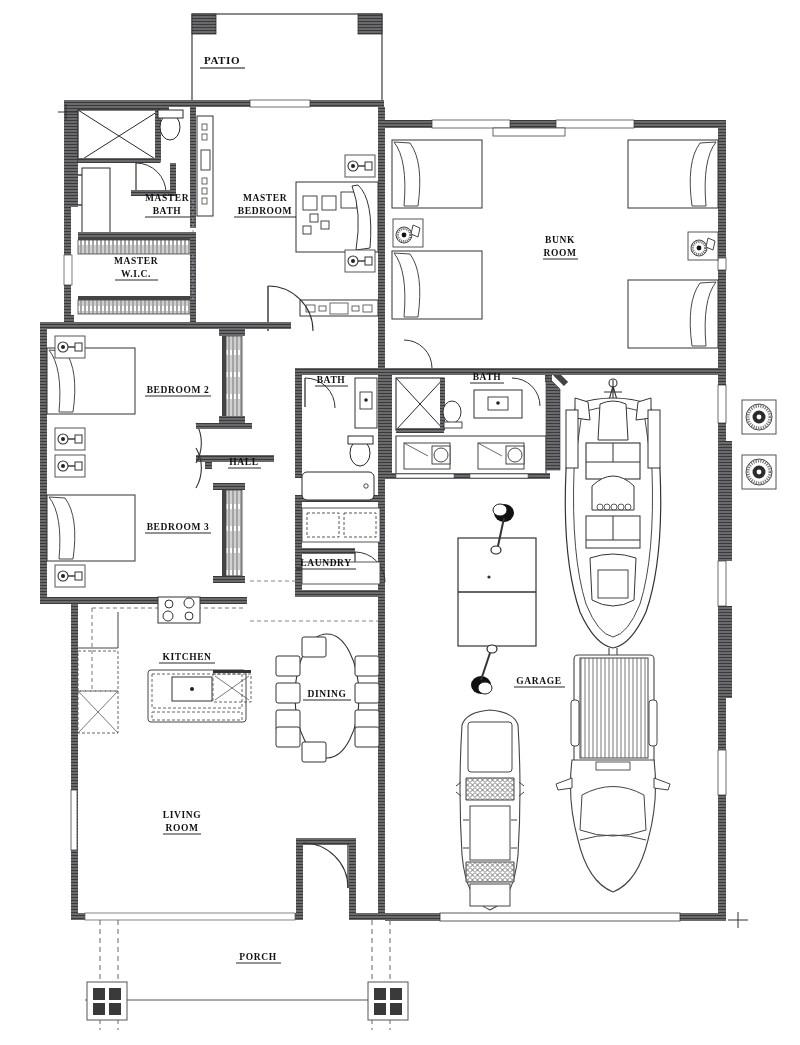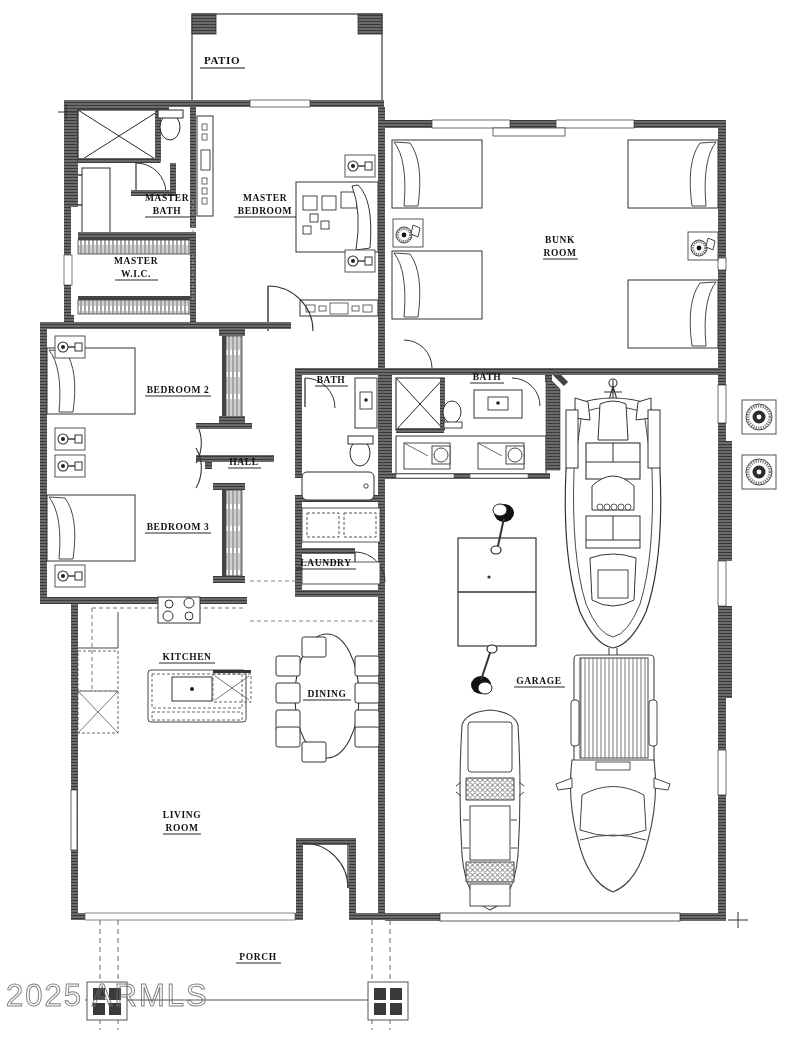--- a/index.html
+++ b/index.html
@@ -575,14 +575,13 @@
         <text class="rm-label" x="182" y="831" font-size="9.5">ROOM</text>
         <line x1="163" y1="834" x2="201" y2="834" stroke="#111" stroke-width="0.9"></line>
       </g>
       <g>
         <text class="rm-label" x="258" y="960" font-size="9.5">PORCH</text>
         <line x1="236" y1="963" x2="281" y2="963" stroke="#111" stroke-width="0.9"></line>
       </g>
     </g>
   </svg>
 
-  <div class="wm">2025 ARMLS</div>
 </div>
 
 </body></html>

